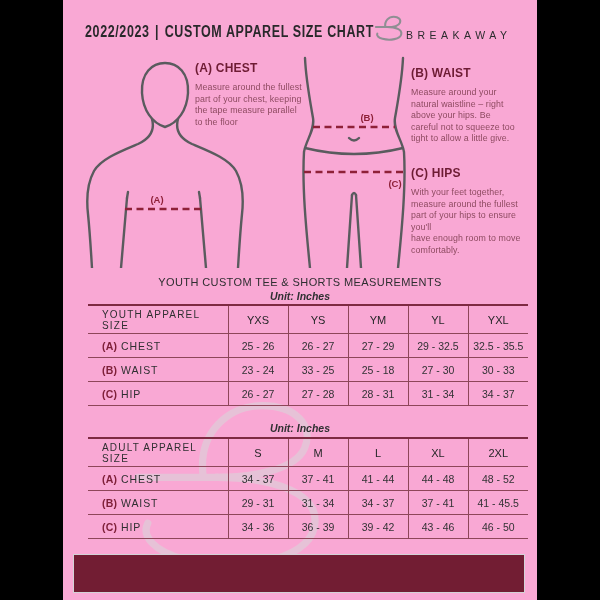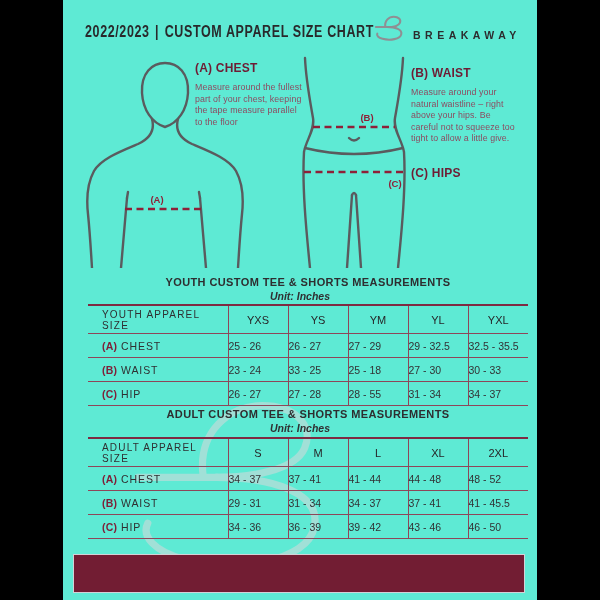--- a/index.html
+++ b/index.html
@@ -2,66 +2,66 @@
 <html><head>
 <meta charset="utf-8">
 <style>
   html,body { margin:0; padding:0; }
   .stage {
     position:relative; width:600px; height:600px; background:#000;
     overflow:hidden; font-family:"Liberation Sans", sans-serif;
   }
   .doc {
     position:absolute; left:63px; top:0; width:474px; height:600px;
-    background:#5eead4; overflow:hidden;
+    background:#f9a8d4; overflow:hidden;
   }
   
   .hdr-title {
     position:absolute; left:22px; top:23px; white-space:nowrap;
     font-weight:bold; font-size:16px; color:#29292b; letter-spacing:0.8px;
     transform:scaleX(0.78); transform-origin:left center;
   }
   .hdr-sep { margin:0 7px; font-weight:bold; }
   .brand { position:absolute; left:311px; top:13px; display:flex; align-items:center; }
   .brand-text {
-    font-weight:bold; font-size:10.5px; color:#2c2c2e; letter-spacing:4.5px;
-    margin-left:7px; margin-top:10px;
+    font-weight:normal; font-size:10.5px; color:#2c2c2e; letter-spacing:4.5px;
+    margin-top:10px;
   }
   
   .fig { position:absolute; z-index:1; }
   .m-block { position:absolute; z-index:2; }
   .m-head { font-weight:bold; font-size:12px; color:#6e1c34; letter-spacing:0.2px; }
   .m-body {
     margin-top:7px; font-size:8.8px; line-height:11.6px;
     color:#8d4a60; letter-spacing:0.1px; white-space:pre-line;
   }
   
   .tbl-title { position:absolute; left:0; width:474px; text-align:center;
-    font-weight:bold; font-size:11px; color:#2e2e30; letter-spacing:0.4px; z-index:2;padding-left:8px; }
+    font-weight:normal; font-size:11px; color:#2e2e30; letter-spacing:0.4px; z-index:2; }
   .tbl-unit { position:absolute; left:0; width:474px; text-align:center;
     font-style:italic; font-weight:bold; font-size:10.5px; color:#303032; z-index:2; }
   .size-table {
     position:absolute; left:25px; width:440px; border-collapse:collapse;
     table-layout:fixed; z-index:2;
     border-top:2px solid #7e2a42; border-bottom:1.5px solid #8e4659;
   }
   .size-table th, .size-table td { padding:0; }
   .size-table thead th { height:27px; border-bottom:1.5px solid #8e4659; }
   .size-table tbody td { height:23px; border-bottom:1.5px solid #8e4659; }
   .size-table th + th, .size-table td + td { border-left:1.5px solid #8e4659; }
   .col-label { width:140px; }
   .lbl-head {
     text-align:left; font-weight:normal; font-size:10px; letter-spacing:1.2px;
     color:#2f2f31; padding-left:14px !important;
   }
   .size-head { text-align:center; font-weight:normal; font-size:11px; color:#262628; }
   .row-label { text-align:left; font-size:10.5px; color:#2f2f31;
     letter-spacing:0.9px; padding-left:14px !important; }
   .row-prefix { font-weight:bold; color:#7e1f38; letter-spacing:0.2px; }
-  .cell { text-align:left; font-size:10.5px; color:#323234;margin-left:16px; }
+  .cell { text-align:center; font-size:10.5px; color:#323234;margin-left:16px; }
   
   .watermark { position:absolute; left:18px; top:386px; z-index:0; opacity:0.55; }
   .footer-bar {
     position:absolute; left:10px; top:554px; width:450px; height:37px;
     background:#721d33; border:1.5px solid #d2d2d6; z-index:3;
   }
   svg text { font-family:"Liberation Sans", sans-serif; }
 </style>
 </head>
 <body>
@@ -118,20 +118,22 @@
     <div class="m-block" style="left:132px; top:61px; width:108px;">
       <div class="m-head">(A) CHEST</div>
       <div class="m-body">Measure around the fullest part of your chest, keeping the tape measure parallel to the floor</div>
     </div>
     <div class="m-block" style="left:348px; top:66px; width:106px;">
       <div class="m-head">(B) WAIST</div>
       <div class="m-body">Measure around your natural waistline – right above your hips. Be careful not to squeeze too tight to allow a little give.</div>
     </div>
     <div class="m-block" style="left:348px; top:166px; width:110px;">
       <div class="m-head">(C) HIPS</div>
+      <div class="m-body">With your feet together, measure around the fullest part of your hips to ensure you'll
+have enough room to move comfortably.</div>
     </div>
 
     <div class="watermark">
       <svg width="310" height="196" viewBox="0 0 34 30" fill="none">
         <g stroke="#d8d8da" stroke-width="1.1" stroke-linecap="round" fill="none">
           <path d="M12,14 C 11,7 16,3 21,3 C 26,3 29,6 27.5,9.5 C 26,13 19,14 14,14"></path>
           <path d="M14,14 C 23,14 30,16.5 29,21.5 C 28,27 17,28.5 9,26.5 C 4.5,25.3 2.5,23 3.5,21"></path>
           <path d="M2,14 L 14,14"></path>
         </g>
       </svg>
@@ -172,28 +174,27 @@
           <td class="cell">23 - 24</td>
           <td class="cell">33 - 25</td>
           <td class="cell">25 - 18</td>
           <td class="cell">27 - 30</td>
           <td class="cell">30 - 33</td>
         </tr>
         <tr>
           <td class="row-label"><span class="row-prefix">(C)</span> <span>HIP</span></td>
           <td class="cell">26 - 27</td>
           <td class="cell">27 - 28</td>
-          <td class="cell">28 - 55</td>
+          <td class="cell">28 - 31</td>
           <td class="cell">31 - 34</td>
           <td class="cell">34 - 37</td>
         </tr>
       </tbody>
     </table>
 
-    <div class="tbl-title" style="top:408px;">ADULT CUSTOM TEE &amp; SHORTS MEASUREMENTS</div>
     <div class="tbl-unit" style="top:422px;">Unit: Inches</div>
     <table class="size-table" style="top:437px;">
       <colgroup>
           <col class="col-label">
           <col>
           <col>
           <col>
           <col>
           <col>
         </colgroup>

